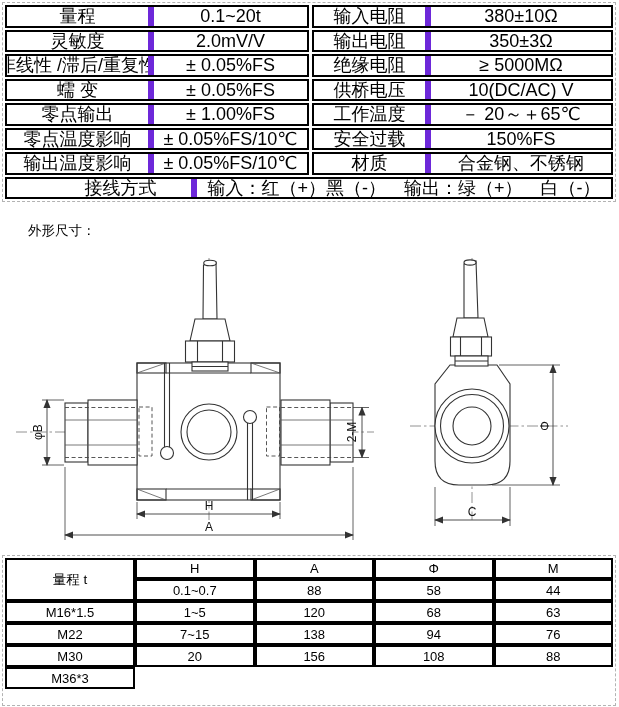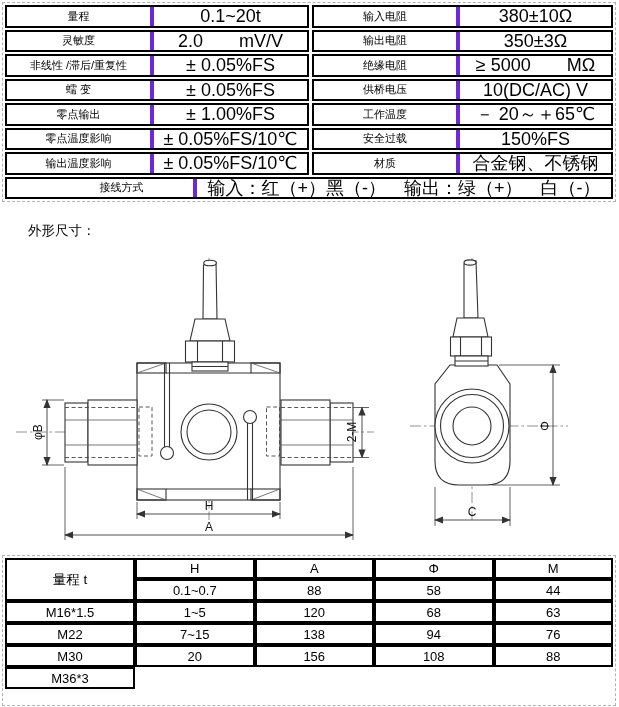--- a/index.html
+++ b/index.html
@@ -15,26 +15,26 @@
   }
   
   #spec{left:2px;top:2px;width:614px;height:200px;display:flex;flex-direction:column;justify-content:space-between;}
   .srow{display:flex;height:22.5px;column-gap:3px;}
   .pair{border:2px solid #000;display:flex;box-sizing:border-box;background:#fff;}
   .pair-a{width:304px;flex:none;}
   .pair-b{flex:1;}
   .pair-w{width:100%;padding-left:43px;}
   .cell{display:flex;align-items:center;justify-content:center;box-sizing:border-box;
         font-size:18px;line-height:1;white-space:nowrap;overflow:hidden;}
-  .lab{border-right:4px solid #6d28d9;font-size:11px;}
+  .lab{border-right:6px solid #6d28d9;font-size:18px;}
   .lab1{width:147px;flex:none;}
-  .lab2{width:146px;flex:none;}
+  .lab2{width:117px;flex:none;}
   .val{flex:1;}
   .wavy{text-decoration-style:wavy;text-decoration-color:#d40000;
-        text-decoration-thickness:1px;text-underline-offset:3px;padding-left:36px;}
+        text-decoration-thickness:1px;text-underline-offset:3px;}
   
   #caption{position:absolute;left:28px;top:222px;font-size:13.5px;}
   
   #drw{position:absolute;left:0;top:252px;}
   .lnf{fill:#fff;stroke:#333;stroke-width:1.1px;}
   .ln{fill:none;stroke:#333;stroke-width:1.1px;}
   .thin{fill:none;stroke:#555;stroke-width:.8px;}
   .dsh{fill:none;stroke:#444;stroke-width:.9px;stroke-dasharray:4 2.6;}
   .cl{fill:none;stroke:#777;stroke-width:.8px;stroke-dasharray:11 3 2.5 3;}
   .dim{fill:none;stroke:#3a3a3a;stroke-width:.9px;}

